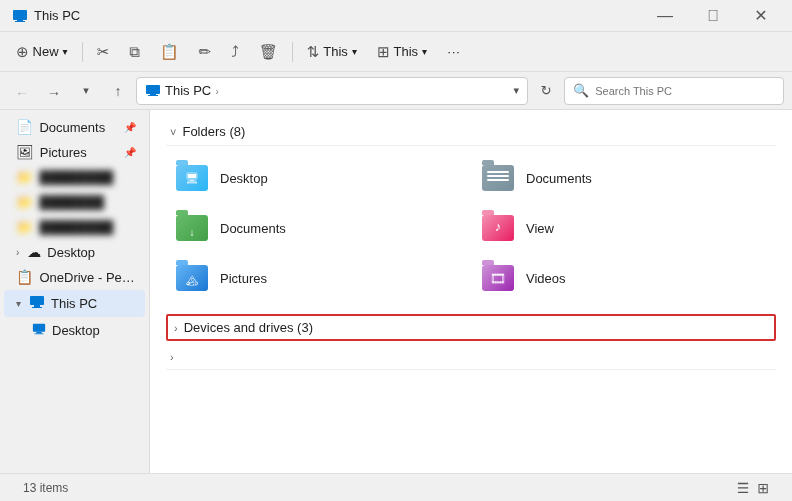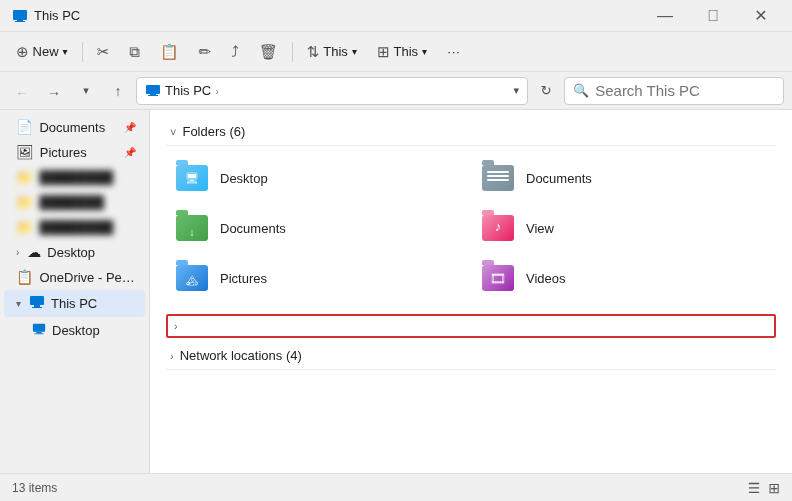--- a/index.html
+++ b/index.html
@@ -157,21 +157,21 @@
       border-radius: 4px;
       height: 28px;
       padding: 0 8px;
       gap: 6px;
       width: 220px;
     }
     .search-icon { color: #888; font-size: 13px; }
     .search-input {
       border: none;
       outline: none;
-      font-size: 15px;
+      font-size: 11px;
       color: #888;
       background: transparent;
       width: 100%;
     }
 
     
     .main-container {
       display: flex;
       height: calc(501px - 32px - 40px - 38px - 28px);
       background: #fff;
@@ -272,21 +272,21 @@
     .folder-videos::before { content: ''; position: absolute; top: -5px; left: 0; width: 12px; height: 5px; background: #ce93d8; border-radius: 2px 2px 0 0; }
 
     
     .status-bar {
       height: 28px;
       background: #f0f0f0;
       border-top: 1px solid #ddd;
       display: flex;
       align-items: center;
       justify-content: space-between;
-      padding: 0 12px;
+      padding: 0 23px;
       font-size: 12px;
       color: #555;
     }
     .status-bar-right {
       display: flex;
       align-items: center;
       gap: 8px;
     }
     .view-btn {
       background: none;
@@ -488,21 +488,21 @@
         </svg>
       </span>
       <span class="label">Desktop</span>
     </div>
   </div>
 
   <div class="content">
 
     <div class="section-header">
       <span class="chevron">˅</span>
-      <span class="title">Folders (6)</span>
+      <span class="title">Folders (8)</span>
     </div>
 
     <div class="items-grid">
 
       <div class="grid-item">
         <div class="folder-icon-wrap">
           <div class="folder-desktop" style="position:relative;">
             <span style="position:absolute;top:50%;left:50%;transform:translate(-50%,-50%);color:#fff;font-size:11px;">🖥</span>
           </div>
         </div>
@@ -554,25 +554,25 @@
           <div class="folder-videos" style="position:relative;">
             <span class="folder-video-film">🎞</span>
           </div>
         </div>
         <span class="item-label">Videos</span>
       </div>
     </div>
 
     <div class="section-header devices-drives">
       <span class="chevron">›</span>
+      <span class="title">Devices and drives (3)</span>
     </div>
 
     <div class="section-header">
       <span class="chevron">›</span>
-      <span class="title">Network locations (4)</span>
     </div>
   </div>
 </div>
 
 <div class="status-bar">
   <span>13 items</span>
   <div class="status-bar-right">
     <button class="view-btn">☰</button>
     <button class="view-btn">⊞</button>
   </div>

